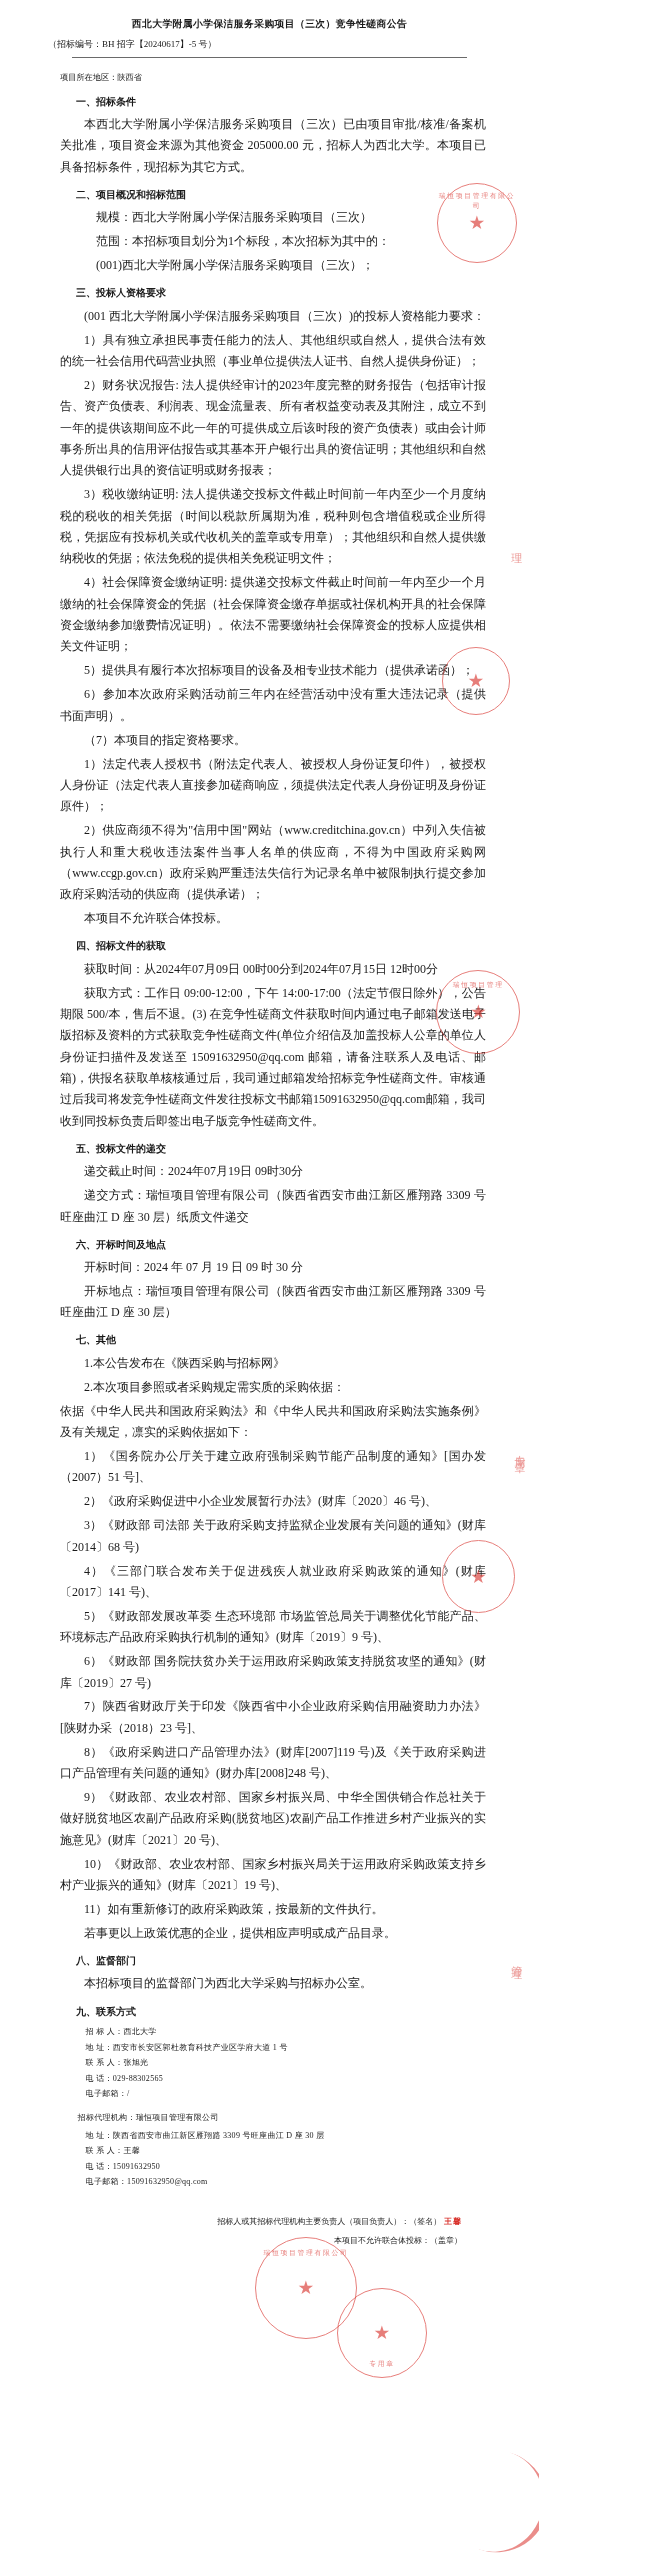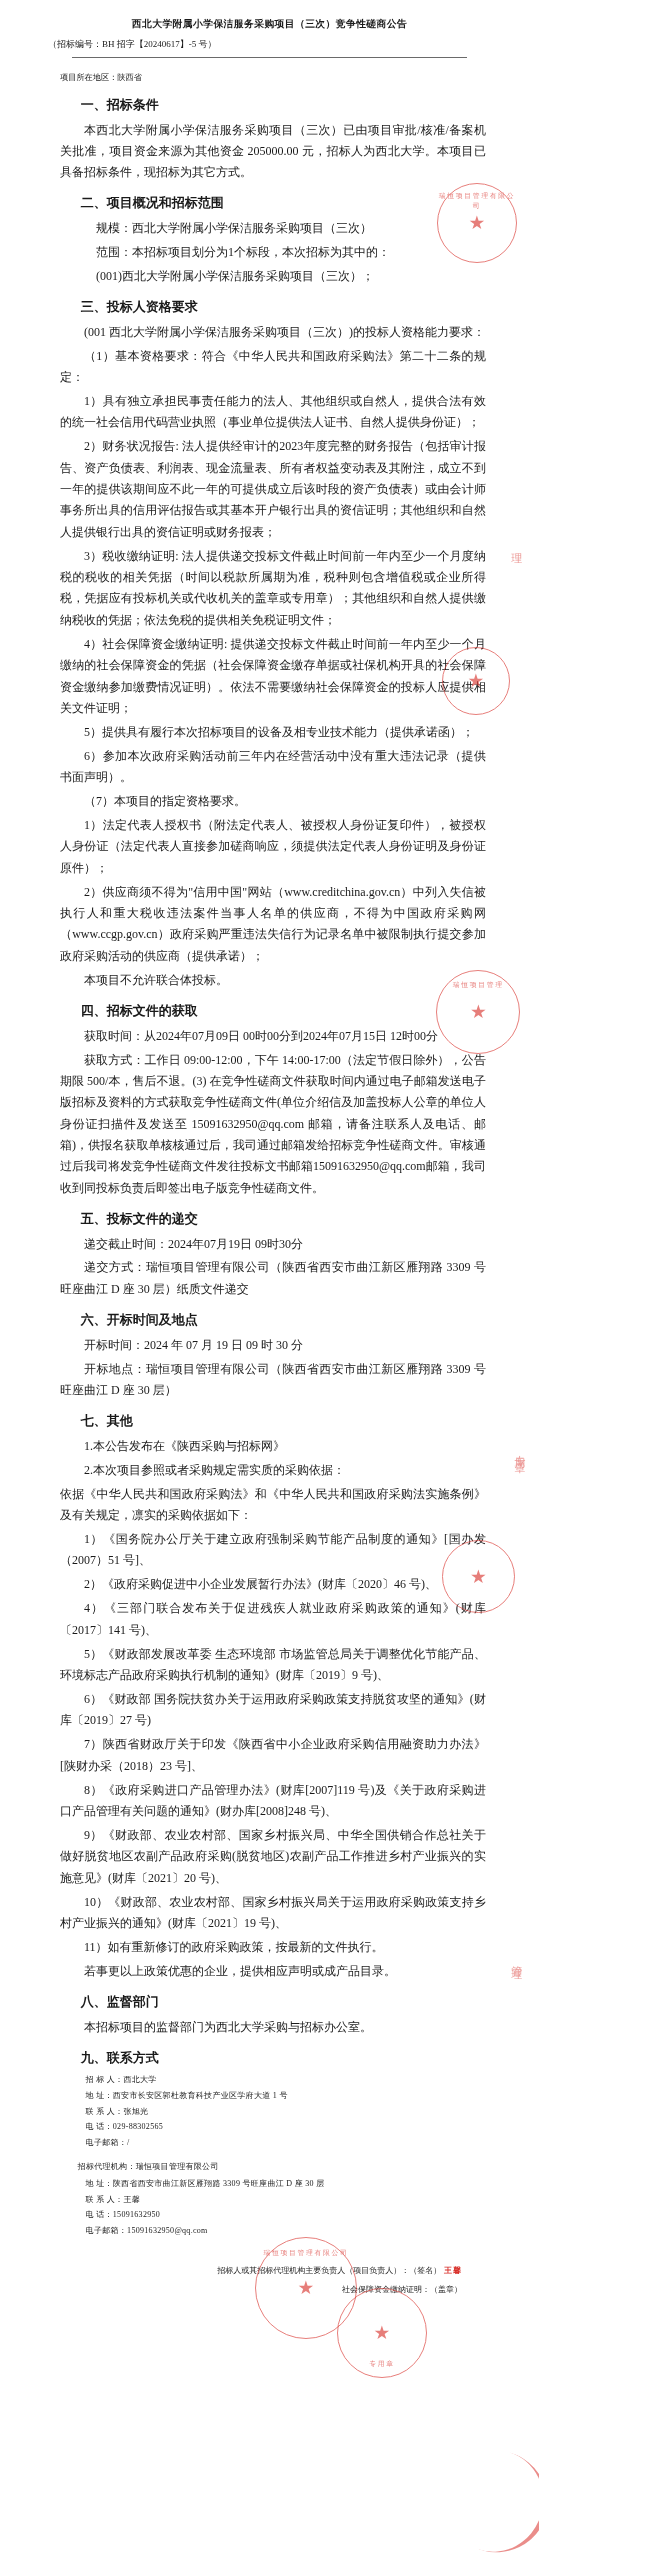--- a/index.html
+++ b/index.html
@@ -44,21 +44,21 @@
     padding-left: 12px;
     padding-right: 5.1px;
   }
   .lead {
     font-size: 8.2px;
     line-height: 1.85;
     margin: 0 0 6.8px 0;
     text-indent: 0;
   }
   .sec-h {
-    font-size: 13px;
+    font-size: 10px;
     font-weight: bold;
     margin: 7.7px 0 3.4px 0;
     text-indent: 1.6em;
     line-height: 1.8;
   }
   p.para {
     font-size: 12px;
     line-height: 1.78;
     margin: 0 0 2.6px 0;
     text-indent: 2em;
@@ -168,21 +168,20 @@
     <div class="sec-h">一、招标条件</div>
     <p class="para">本西北大学附属小学保洁服务采购项目（三次）已由项目审批/核准/备案机关批准，项目资金来源为其他资金 205000.00 元，招标人为西北大学。本项目已具备招标条件，现招标为其它方式。</p>
 
     <div class="sec-h">二、项目概况和招标范围</div>
     <p class="para ind3">规模：西北大学附属小学保洁服务采购项目（三次）</p>
     <p class="para ind3">范围：本招标项目划分为1个标段，本次招标为其中的：</p>
     <p class="para ind3">(001)西北大学附属小学保洁服务采购项目（三次）；</p>
 
     <div class="sec-h">三、投标人资格要求</div>
     <p class="para">(001 西北大学附属小学保洁服务采购项目（三次）)的投标人资格能力要求：</p>
-    <p class="para">（1）基本资格要求：符合《中华人民共和国政府采购法》第二十二条的规定：</p>
     <p class="para">1）具有独立承担民事责任能力的法人、其他组织或自然人，提供合法有效的统一社会信用代码营业执照（事业单位提供法人证书、自然人提供身份证）；</p>
     <p class="para">2）财务状况报告: 法人提供经审计的2023年度完整的财务报告（包括审计报告、资产负债表、利润表、现金流量表、所有者权益变动表及其附注，成立不到一年的提供该期间应不此一年的可提供成立后该时段的资产负债表）或由会计师事务所出具的信用评估报告或其基本开户银行出具的资信证明；其他组织和自然人提供银行出具的资信证明或财务报表；</p>
     <p class="para">3）税收缴纳证明: 法人提供递交投标文件截止时间前一年内至少一个月度纳税的税收的相关凭据（时间以税款所属期为准，税种则包含增值税或企业所得税，凭据应有投标机关或代收机关的盖章或专用章）；其他组织和自然人提供缴纳税收的凭据；依法免税的提供相关免税证明文件；</p>
     <p class="para">4）社会保障资金缴纳证明: 提供递交投标文件截止时间前一年内至少一个月缴纳的社会保障资金的凭据（社会保障资金缴存单据或社保机构开具的社会保障资金缴纳参加缴费情况证明）。依法不需要缴纳社会保障资金的投标人应提供相关文件证明；</p>
     <p class="para">5）提供具有履行本次招标项目的设备及相专业技术能力（提供承诺函）；</p>
     <p class="para">6）参加本次政府采购活动前三年内在经营活动中没有重大违法记录（提供书面声明）。</p>
     <p class="para">（7）本项目的指定资格要求。</p>
     <p class="para">1）法定代表人授权书（附法定代表人、被授权人身份证复印件），被授权人身份证（法定代表人直接参加磋商响应，须提供法定代表人身份证明及身份证原件）；</p>
     <p class="para">2）供应商须不得为"信用中国"网站（www.creditchina.gov.cn）中列入失信被执行人和重大税收违法案件当事人名单的供应商，不得为中国政府采购网（www.ccgp.gov.cn）政府采购严重违法失信行为记录名单中被限制执行提交参加政府采购活动的供应商（提供承诺）；</p>
     <p class="para">本项目不允许联合体投标。</p>
@@ -198,20 +197,21 @@
     <div class="sec-h">六、开标时间及地点</div>
     <p class="para">开标时间：2024 年 07 月 19 日 09 时 30 分</p>
     <p class="para">开标地点：瑞恒项目管理有限公司（陕西省西安市曲江新区雁翔路 3309 号旺座曲江 D 座 30 层）</p>
 
     <div class="sec-h">七、其他</div>
     <p class="para">1.本公告发布在《陕西采购与招标网》</p>
     <p class="para">2.本次项目参照或者采购规定需实质的采购依据：</p>
     <p class="para noind">依据《中华人民共和国政府采购法》和《中华人民共和国政府采购法实施条例》及有关规定，凛实的采购依据如下：</p>
     <p class="para">1）《国务院办公厅关于建立政府强制采购节能产品制度的通知》[国办发（2007）51 号]、</p>
     <p class="para">2）《政府采购促进中小企业发展暂行办法》(财库〔2020〕46 号)、</p>
+    <p class="para">3）《财政部 司法部 关于政府采购支持监狱企业发展有关问题的通知》(财库〔2014〕68 号)</p>
     <p class="para">4）《三部门联合发布关于促进残疾人就业政府采购政策的通知》(财库〔2017〕141 号)、</p>
     <p class="para">5）《财政部发展改革委 生态环境部 市场监管总局关于调整优化节能产品、环境标志产品政府采购执行机制的通知》(财库〔2019〕9 号)、</p>
     <p class="para">6）《财政部 国务院扶贫办关于运用政府采购政策支持脱贫攻坚的通知》(财库〔2019〕27 号)</p>
     <p class="para">7）陕西省财政厅关于印发《陕西省中小企业政府采购信用融资助力办法》[陕财办采（2018）23 号]、</p>
     <p class="para">8）《政府采购进口产品管理办法》(财库[2007]119 号)及《关于政府采购进口产品管理有关问题的通知》(财办库[2008]248 号)、</p>
     <p class="para">9）《财政部、农业农村部、国家乡村振兴局、中华全国供销合作总社关于做好脱贫地区农副产品政府采购(脱贫地区)农副产品工作推进乡村产业振兴的实施意见》(财库〔2021〕20 号)、</p>
     <p class="para">10）《财政部、农业农村部、国家乡村振兴局关于运用政府采购政策支持乡村产业振兴的通知》(财库〔2021〕19 号)、</p>
     <p class="para">11）如有重新修订的政府采购政策，按最新的文件执行。</p>
     <p class="para">若事更以上政策优惠的企业，提供相应声明或成产品目录。</p>
 
@@ -231,21 +231,21 @@
     <div class="contact-block">
       <p class="blk-title">招标代理机构：瑞恒项目管理有限公司</p>
       <p><span>地      址：</span><span>陕西省西安市曲江新区雁翔路 3309 号旺座曲江 D 座 30 层</span></p>
       <p><span>联  系  人：</span><span>王馨</span></p>
       <p><span>电      话：</span><span>15091632950</span></p>
       <p><span>电子邮箱：</span><span>15091632950@qq.com</span></p>
     </div>
 
     <div class="sign">
       <div>招标人或其招标代理机构主要负责人（项目负责人）：（签名）<span class="sign-red">  王馨</span></div>
-      <div>社会保障资金缴纳证明：（盖章）</div>
+      <div>本项目不允许联合体投标：（盖章）</div>
     </div>
 
   </div>
 
   <div class="seal" id="seal1">
     <span class="star">★</span>
     <span class="seal-text" style="top:6.8px;">瑞恒项目管理有限公司</span>
   </div>
   <div class="seal" id="seal2">
     <span class="star">★</span>

